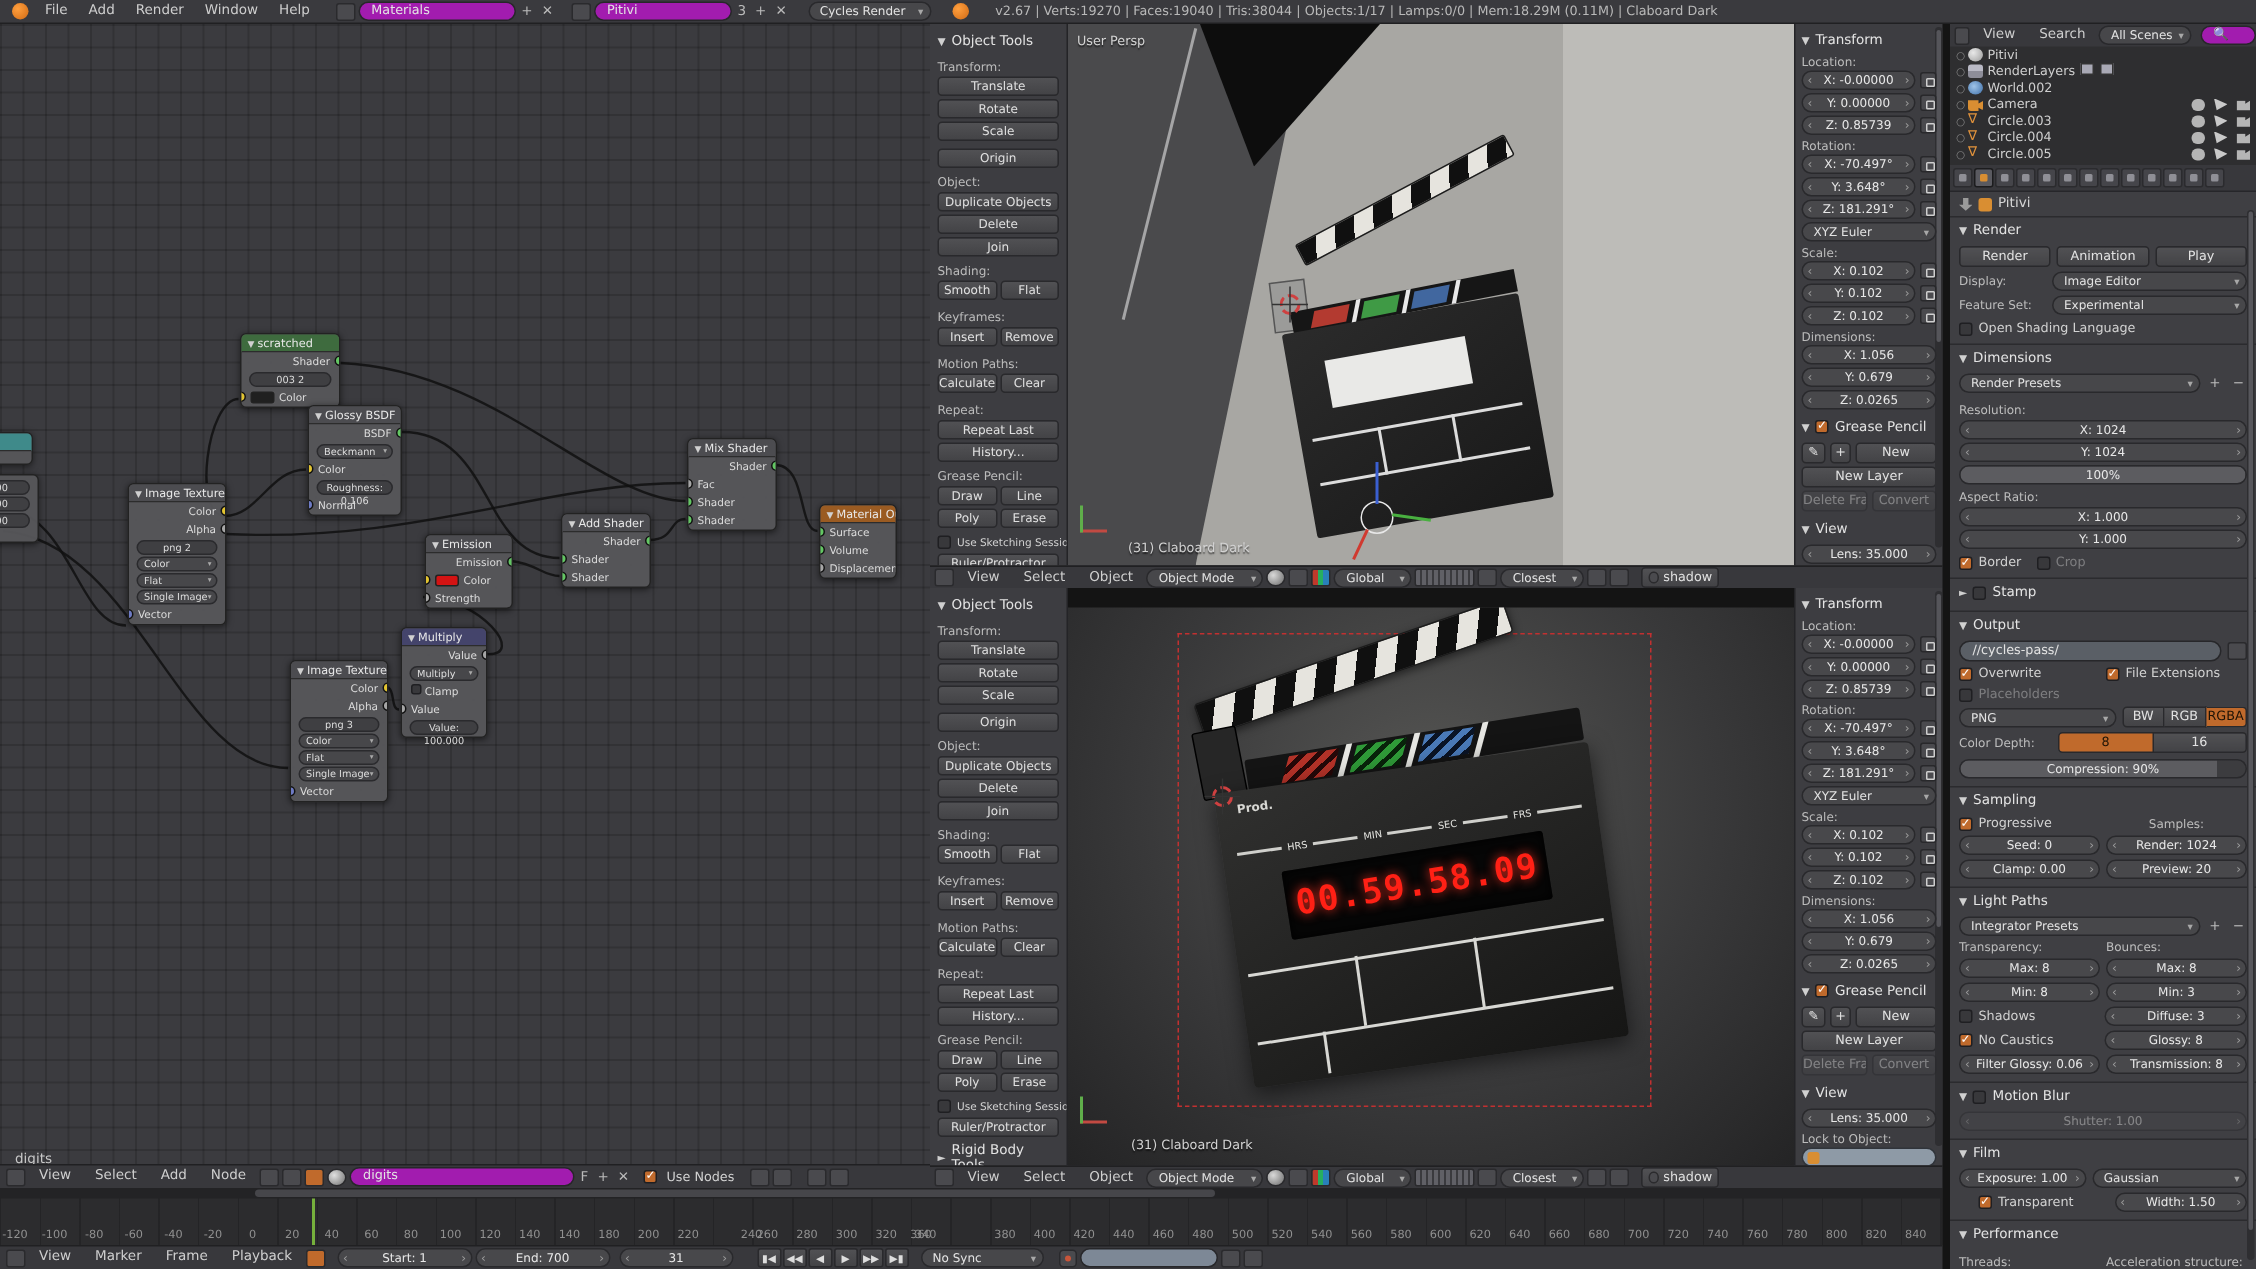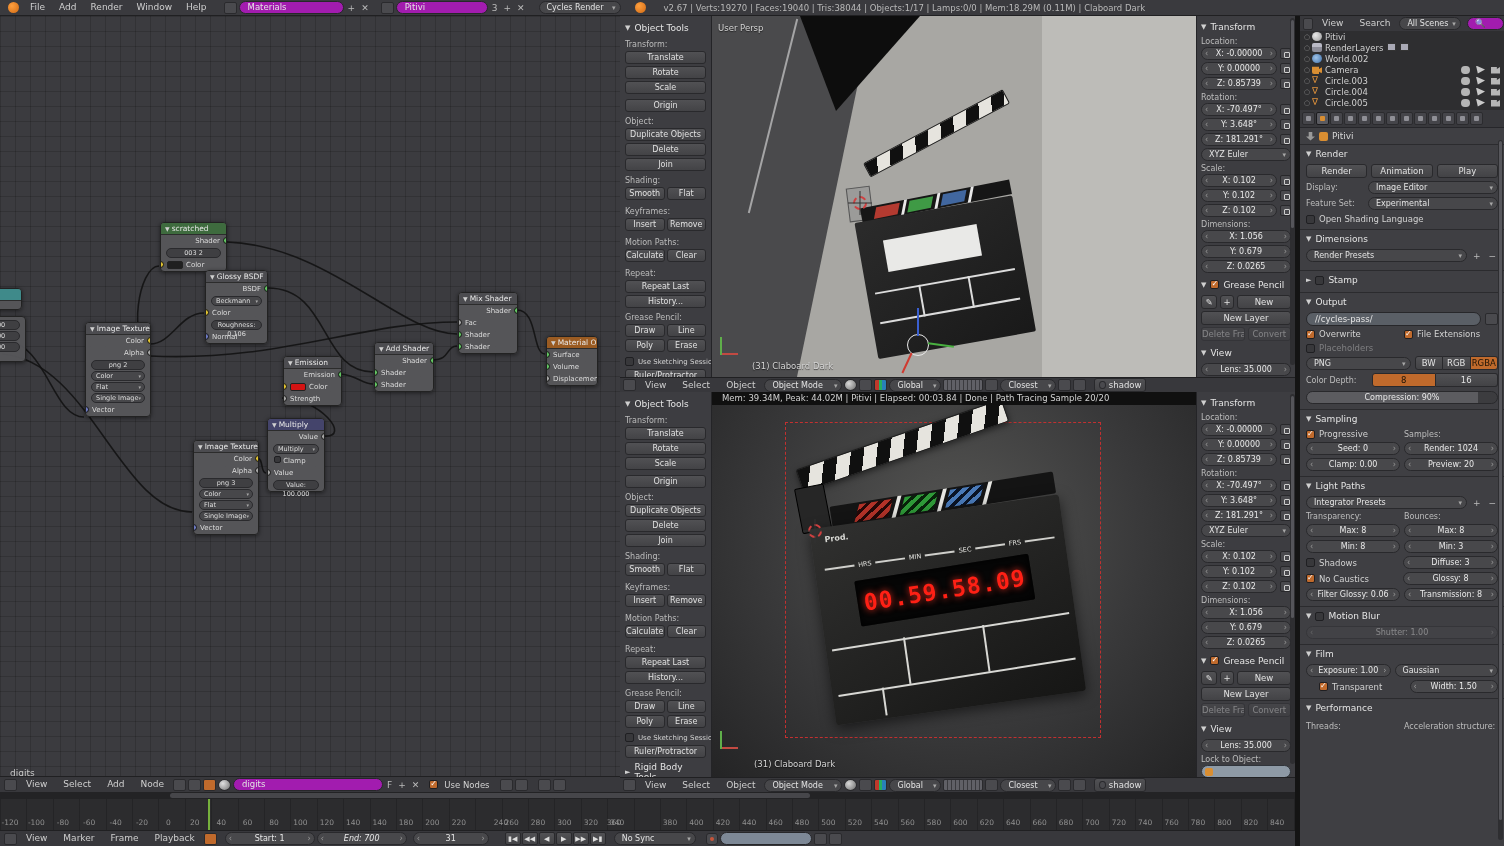--- a/index.html
+++ b/index.html
@@ -550,21 +550,20 @@
           <span class="cb" data-name="sketching-sessions-checkbox"></span>
           <span class="cbl" style="font-size:7px;">Use Sketching Sessions</span>
         </div>
   <div class="tsb" data-name="ruler-protractor-button">Ruler/Protractor</div>
   <div class="panel-title" style="margin-top:6px;" data-name="rigid-body-tools-panel">
           <span class="tri">►</span>
           <span>Rigid Body Tools</span>
         </div>
 </div>
 
-    <div class="abs" style="left:92px;top:0;width:484px;height:13px;background:#101010;color:#d2d2d2;font-size:8.5px;line-height:13px;padding-left:10px;white-space:nowrap;overflow:hidden;" data-name="render-status-bar">Mem: 39.34M, Peak: 44.02M | Pitivi | Elapsed: 00:03.84 | Done | Path Tracing Sample 20/20</div>
 
     <div id="view3d-bottom" class="abs" style="left:92px;top:13px;width:484px;height:372px;" data-name="viewport-rendered">
       <div class="abs" style="left:73px;top:17px;width:316px;height:316px;border:1px dashed #c23030;" data-name="render-border-region"></div>
 
       <div class="abs" style="left:100px;top:30px;width:268px;height:290px;transform:rotate(-3deg);" data-name="rendered-clapboard">
         <div class="stripes abs" style="left:-4px;top:26px;width:218px;height:24px;transform:rotate(-16deg);transform-origin:left bottom;border-radius:3px;box-shadow:0 2px 6px rgba(0,0,0,.5);" data-name="clapper-stick"></div>
         <div class="abs" style="left:-10px;top:44px;width:30px;height:46px;background:#262626;border:1px solid #000;transform:rotate(-8deg);border-radius:2px;" data-name="clapper-hinge"></div>
         <div class="abs" style="left:22px;top:54px;width:226px;height:22px;background:#141414;transform:rotate(-6deg);border-radius:2px;" data-name="color-bar">
           <i class="abs" style="left:26px;top:2px;width:34px;height:17px;transform:skewX(-24deg);background:repeating-linear-gradient(135deg,#b23228 0 5px,#250808 5px 9px);" data-name="red-patch"></i>
           <i class="abs" style="left:72px;top:2px;width:34px;height:17px;transform:skewX(-24deg);background:repeating-linear-gradient(135deg,#2f9a38 0 5px,#08230a 5px 9px);" data-name="green-patch"></i>
@@ -832,20 +831,35 @@
       <div class="phead">
           <span class="tri">▼</span>
           <span>Dimensions</span>
         </div>
       <div class="prow">
           <div class="dd pcol" data-name="render-presets-select">Render Presets</div>
         <span class="tb-mini" data-name="add-preset-button">+</span>
         <span class="tb-mini" data-name="remove-preset-button">−</span>
         </div>
       <div class="prow" style="align-items:flex-start;">
+        <div class="pcol">
+          <div class="plabel">Resolution:</div>
+          <div class="num" style="margin-top:2px;" data-name="resolution-x">X: 1024</div>
+          <div class="num" style="margin-top:2px;" data-name="resolution-y">Y: 1024</div>
+          <div class="pslider" style="margin-top:2px;background:linear-gradient(90deg,#5c5c60 0 100%,#3c3c3f 100%);" data-name="resolution-percentage">100%</div>
+          <div class="plabel">Aspect Ratio:</div>
+          <div class="num" style="margin-top:2px;" data-name="aspect-x">X: 1.000</div>
+          <div class="num" style="margin-top:2px;" data-name="aspect-y">Y: 1.000</div>
+          <div class="cbrow">
+              <span class="cb on" data-name="border-checkbox"></span>
+              <span class="cbl">Border</span>
+            <span class="cb" style="margin-left:10px;" data-name="crop-checkbox"></span>
+              <span class="cbl dim">Crop</span>
+            </div>
+        </div>
       </div>
     </div>
 
     <div class="psec" data-name="panel-stamp">
       <div class="phead">
           <span class="tri">►</span>
           <span class="cb" data-name="stamp-checkbox"></span>
           <span>Stamp</span>
         </div>
     </div>
@@ -894,21 +908,21 @@
     <div class="psec" data-name="panel-sampling">
       <div class="phead">
           <span class="tri">▼</span>
           <span>Sampling</span>
         </div>
       <div class="prow">
         <span class="pcol" style="display:flex;align-items:center;">
             <span class="cb on" data-name="progressive-checkbox"></span>
             <span class="cbl">Progressive</span>
           </span>
-        <span class="pcol plabel" style="margin-top:0;">Samples:</span>
+        <span class="pcol plabel" style="margin-top:0;text-align:center;">Samples:</span>
       </div>
       <div class="prow">
           <div class="num pcol" data-name="seed-field">Seed: 0</div>
         <div class="num pcol" data-name="render-samples-field">Render: 1024</div>
         </div>
       <div class="prow">
           <div class="num pcol" data-name="clamp-field">Clamp: 0.00</div>
         <div class="num pcol" data-name="preview-samples-field">Preview: 20</div>
         </div>
     </div>
@@ -1059,21 +1073,21 @@
         <span class="tick" data-name="frame-tick-label" style="left: 1277.2px;">840</span>
       </div>
     <div id="tl-header" data-name="timeline-header">
       <span class="hicon" data-name="editor-type-icon"></span>
       <span class="menu" data-name="menu-view">View</span>
       <span class="menu" data-name="menu-marker">Marker</span>
       <span class="menu" data-name="menu-frame">Frame</span>
       <span class="menu" data-name="menu-playback">Playback</span>
       <span class="hicon" style="background:#c06a2c;" data-name="preview-range-icon"></span>
       <span class="num" style="width:90px;margin-left:6px;" data-name="start-frame-field">Start: 1</span>
-      <span class="num" style="width:90px;font-style:italic;" data-name="end-frame-field">End: 700</span>
+      <span class="num" style="width:90px;" data-name="end-frame-field">End: 700</span>
       <span class="num" style="width:76px;margin-left:4px;" data-name="current-frame-field">31</span>
       <span style="display:flex;gap:1px;margin-left:14px;">
         <span class="pb-btn" data-name="jump-start-button">▮◀</span>
         <span class="pb-btn" data-name="prev-keyframe-button">◀◀</span>
         <span class="pb-btn" data-name="play-reverse-button">◀</span>
         <span class="pb-btn" data-name="play-button">▶</span>
         <span class="pb-btn" data-name="next-keyframe-button">▶▶</span>
         <span class="pb-btn" data-name="jump-end-button">▶▮</span>
       </span>
       <span class="dd" style="width:82px;margin-left:6px;" data-name="sync-mode-select">No Sync</span>

